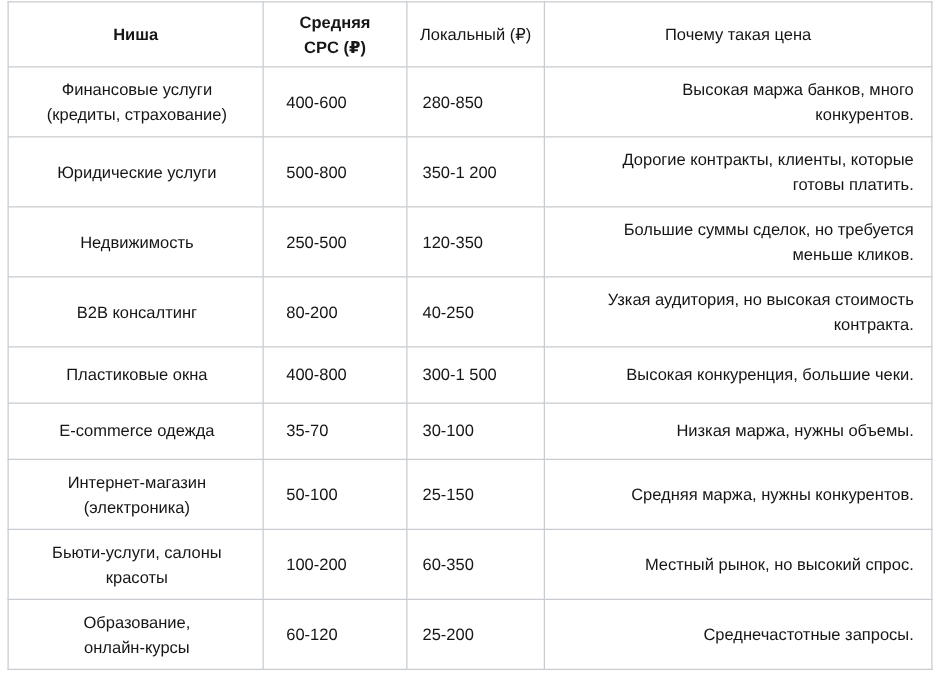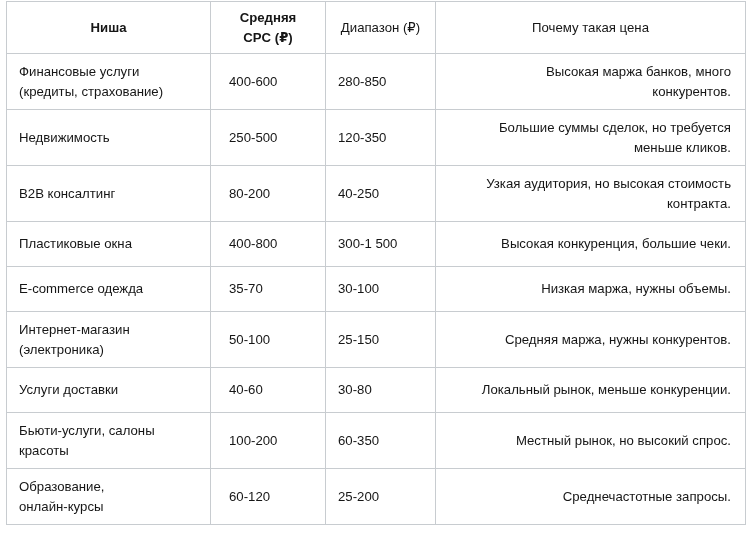--- a/index.html
+++ b/index.html
@@ -54,21 +54,21 @@
     font-weight: bold;
     height: 52px;
     padding: 6px 8px;
   }
   table.cpc-table thead th.h-niche   { font-weight: bold; }
   table.cpc-table thead th.h-cpc     { font-weight: bold; }
   table.cpc-table thead th.h-range   { font-weight: normal; }
   table.cpc-table thead th.h-reason  { font-weight: normal; }
 
   table.cpc-table tbody td { text-align: left; }
-  table.cpc-table tbody td.cell-niche  { padding-left: 12px; }
+  table.cpc-table tbody td.cell-niche  { padding-left: 12px; text-align: center; }
   table.cpc-table tbody td.cell-cpc    { padding-left: 18px; }
   table.cpc-table tbody td.cell-range  { padding-left: 12px; }
   table.cpc-table tbody td.cell-reason { padding-left: 12px; padding-right: 14px; text-align: right; }
 
   table.cpc-table tbody tr.r-tall td { height: 56px; }
   table.cpc-table tbody tr.r-short td { height: 45px; }
 
   .nowrap-line { display: block; white-space: pre-line; }
 </style>
 </head>
@@ -85,21 +85,21 @@
     <thead>
       <tr>
         <th class="h-niche">
           <span class="nowrap-line">Ниша</span>
         </th>
         <th class="h-cpc">
           <span class="nowrap-line">Средняя
 CPC (₽)</span>
         </th>
         <th class="h-range">
-          <span class="nowrap-line">Диапазон (₽)</span>
+          <span class="nowrap-line">Локальный (₽)</span>
         </th>
         <th class="h-reason">
           <span class="nowrap-line">Почему такая цена</span>
         </th>
       </tr>
     </thead>
     <tbody>
 
       <tr class="r-tall">
         <td class="cell-niche">
@@ -111,20 +111,35 @@
           </td>
         <td class="cell-range">
             <span class="nowrap-line">280-850</span>
           </td>
         <td class="cell-reason">
             <span class="nowrap-line">Высокая маржа банков, много
 конкурентов.</span>
           </td>
       </tr>
 
+      <tr class="r-tall">
+        <td class="cell-niche">
+            <span class="nowrap-line">Юридические услуги</span>
+          </td>
+        <td class="cell-cpc">
+            <span class="nowrap-line">500-800</span>
+          </td>
+        <td class="cell-range">
+            <span class="nowrap-line">350-1 200</span>
+          </td>
+        <td class="cell-reason">
+            <span class="nowrap-line">Дорогие контракты, клиенты, которые
+готовы платить.</span>
+          </td>
+      </tr>
 
       <tr class="r-tall">
         <td class="cell-niche">
             <span class="nowrap-line">Недвижимость</span>
           </td>
         <td class="cell-cpc">
             <span class="nowrap-line">250-500</span>
           </td>
         <td class="cell-range">
             <span class="nowrap-line">120-350</span>
@@ -190,34 +205,20 @@
             <span class="nowrap-line">50-100</span>
           </td>
         <td class="cell-range">
             <span class="nowrap-line">25-150</span>
           </td>
         <td class="cell-reason">
             <span class="nowrap-line">Средняя маржа, нужны конкурентов.</span>
           </td>
       </tr>
 
-      <tr class="r-short">
-        <td class="cell-niche">
-            <span class="nowrap-line">Услуги доставки</span>
-          </td>
-        <td class="cell-cpc">
-            <span class="nowrap-line">40-60</span>
-          </td>
-        <td class="cell-range">
-            <span class="nowrap-line">30-80</span>
-          </td>
-        <td class="cell-reason">
-            <span class="nowrap-line">Локальный рынок, меньше конкуренции.</span>
-          </td>
-      </tr>
 
       <tr class="r-tall">
         <td class="cell-niche">
             <span class="nowrap-line">Бьюти-услуги, салоны
 красоты</span>
           </td>
         <td class="cell-cpc">
             <span class="nowrap-line">100-200</span>
           </td>
         <td class="cell-range">

